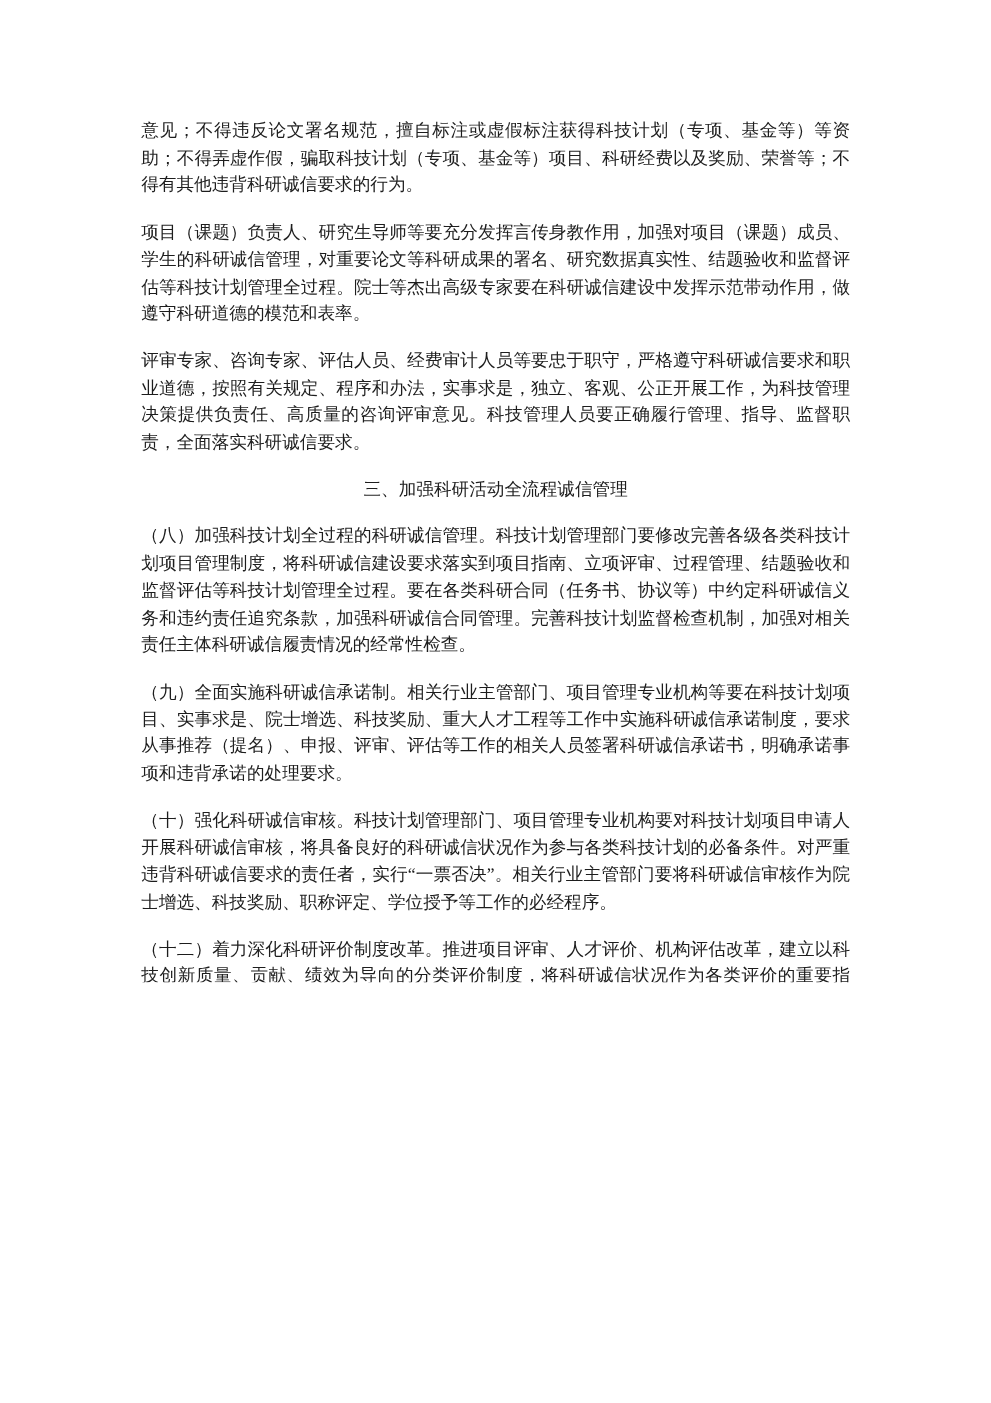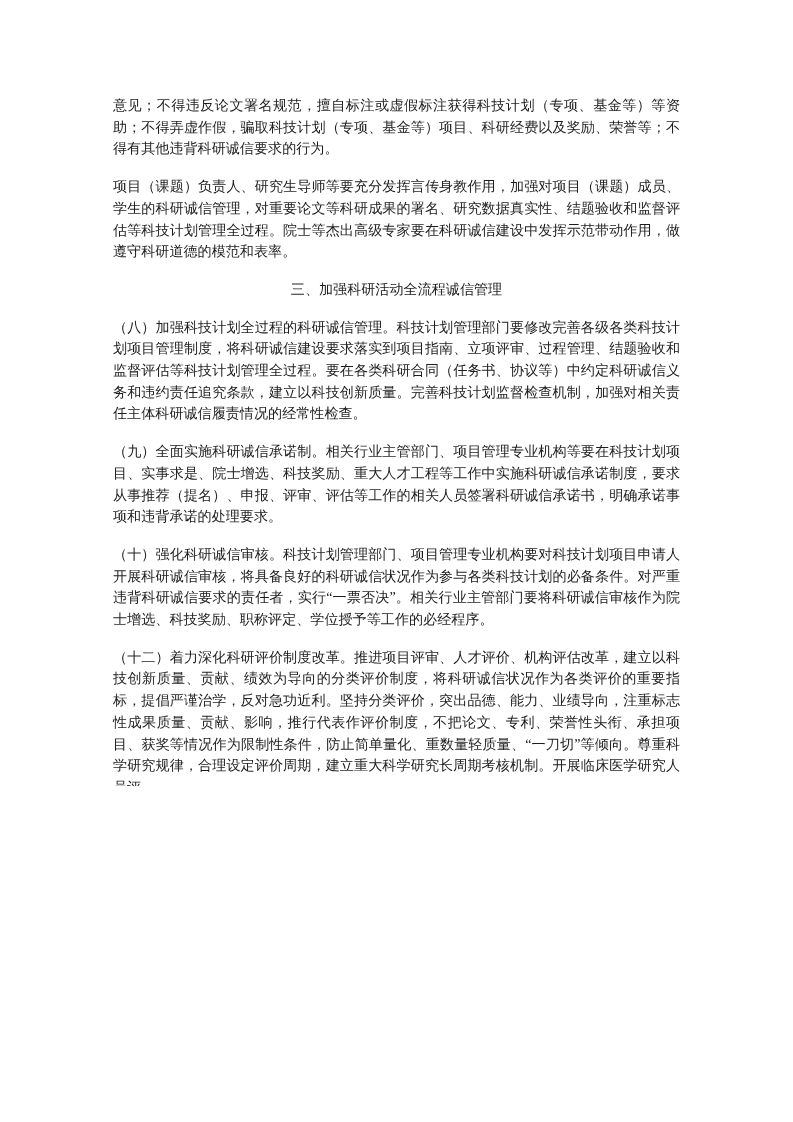--- a/index.html
+++ b/index.html
@@ -38,19 +38,20 @@
     margin-bottom: 0;
   }
 </style>
 </head>
 <body>
 
 <div class="page">
   <div class="doc-content">
     <p>意见；不得违反论文署名规范，擅自标注或虚假标注获得科技计划（专项、基金等）等资助；不得弄虚作假，骗取科技计划（专项、基金等）项目、科研经费以及奖励、荣誉等；不得有其他违背科研诚信要求的行为。</p>
     <p>项目（课题）负责人、研究生导师等要充分发挥言传身教作用，加强对项目（课题）成员、学生的科研诚信管理，对重要论文等科研成果的署名、研究数据真实性、结题验收和监督评估等科技计划管理全过程。院士等杰出高级专家要在科研诚信建设中发挥示范带动作用，做遵守科研道德的模范和表率。</p>
+    <p>评审专家、咨询专家、评估人员、经费审计人员等要忠于职守，严格遵守科研诚信要求和职业道德，按照有关规定、程序和办法，实事求是，独立、客观、公正开展工作，为科技管理决策提供负责任、高质量的咨询评审意见。科技管理人员要正确履行管理、指导、监督职责，全面落实科研诚信要求。</p>
     <p class="section-heading">三、加强科研活动全流程诚信管理</p>
-    <p>（八）加强科技计划全过程的科研诚信管理。科技计划管理部门要修改完善各级各类科技计划项目管理制度，将科研诚信建设要求落实到项目指南、立项评审、过程管理、结题验收和监督评估等科技计划管理全过程。要在各类科研合同（任务书、协议等）中约定科研诚信义务和违约责任追究条款，建立以科技创新质量。完善科技计划监督检查机制，加强对相关责任主体科研诚信履责情况的经常性检查。</p>
+    <p>（八）加强科技计划全过程的科研诚信管理。科技计划管理部门要修改完善各级各类科技计划项目管理制度，将科研诚信建设要求落实到项目指南、立项评审、过程管理、结题验收和监督评估等科技计划管理全过程。要在各类科研合同（任务书、协议等）中约定科研诚信义务和违约责任追究条款，加强科研诚信合同管理。完善科技计划监督检查机制，加强对相关责任主体科研诚信履责情况的经常性检查。</p>
     <p>（九）全面实施科研诚信承诺制。相关行业主管部门、项目管理专业机构等要在科技计划项目、实事求是、院士增选、科技奖励、重大人才工程等工作中实施科研诚信承诺制度，要求从事推荐（提名）、申报、评审、评估等工作的相关人员签署科研诚信承诺书，明确承诺事项和违背承诺的处理要求。</p>
     <p>（十）强化科研诚信审核。科技计划管理部门、项目管理专业机构要对科技计划项目申请人开展科研诚信审核，将具备良好的科研诚信状况作为参与各类科技计划的必备条件。对严重违背科研诚信要求的责任者，实行“一票否决”。相关行业主管部门要将科研诚信审核作为院士增选、科技奖励、职称评定、学位授予等工作的必经程序。</p>
     <p>（十二）着力深化科研评价制度改革。推进项目评审、人才评价、机构评估改革，建立以科技创新质量、贡献、绩效为导向的分类评价制度，将科研诚信状况作为各类评价的重要指标，提倡严谨治学，反对急功近利。坚持分类评价，突出品德、能力、业绩导向，注重标志性成果质量、贡献、影响，推行代表作评价制度，不把论文、专利、荣誉性头衔、承担项目、获奖等情况作为限制性条件，防止简单量化、重数量轻质量、“一刀切”等倾向。尊重科学研究规律，合理设定评价周期，建立重大科学研究长周期考核机制。开展临床医学研究人员评</p>
   </div>
 </div>
 
 </body></html>

